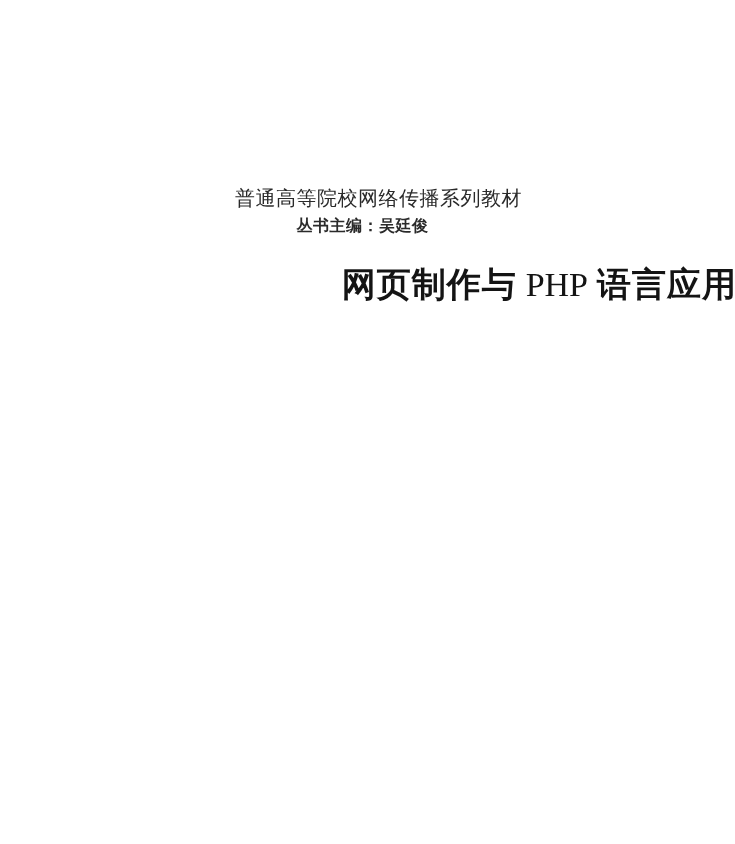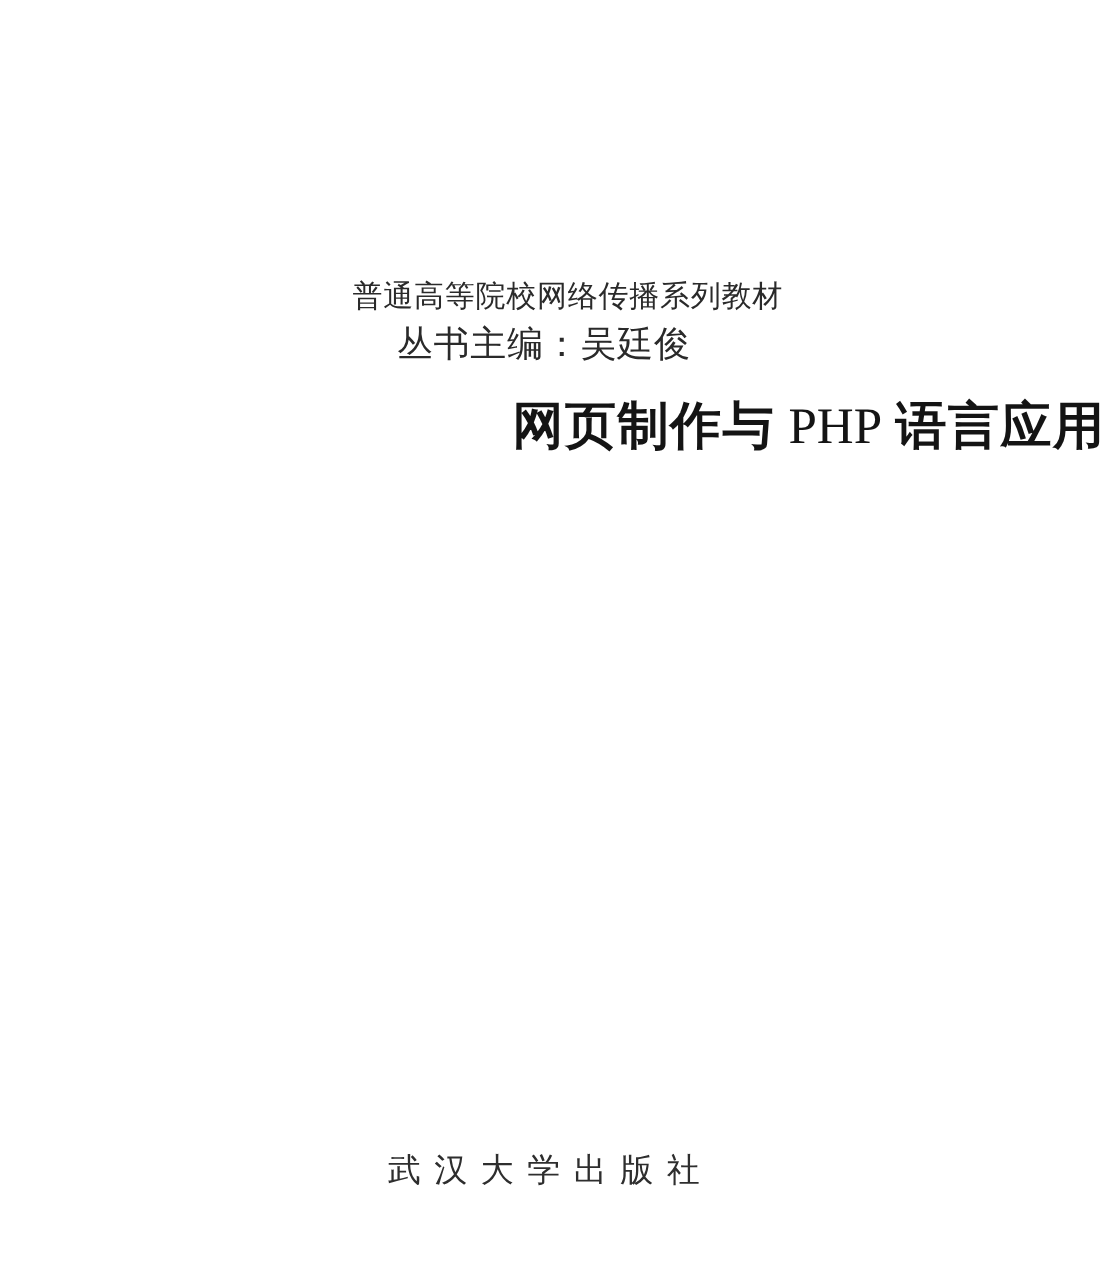--- a/index.html
+++ b/index.html
@@ -27,25 +27,25 @@
     color: #2a2a2a;
     font-weight: normal;
     margin-left: 16px;
   }
   .series-editor {
     position: absolute;
     top: 217px;
     left: 0;
     width: 725px;
     text-align: center;
-    font-size: 24px;
+    font-size: 16px;
     line-height: 1.1;
     letter-spacing: 0.5px;
     color: #2a2a2a;
-    font-weight: normal;
+    font-weight: bold;
   }
   .book-title {
     position: absolute;
     top: 265px;
     left: 12px;
     width: 725px;
     margin: 0;
     text-align: right;
     font-size: 34px;
     line-height: 1.15;
@@ -81,15 +81,14 @@
 <div class="page">
 
   <div class="series-title">普通高等院校网络传播系列教材</div>
 
   <div class="series-editor">丛书主编：吴廷俊</div>
 
   <h1 class="book-title">
     <span>网页制作与</span><span class="title-latin">PHP</span><span>语言应用</span>
   </h1>
 
-  <div class="publisher">武汉大学出版社</div>
 
 </div>
 
 </body></html>

